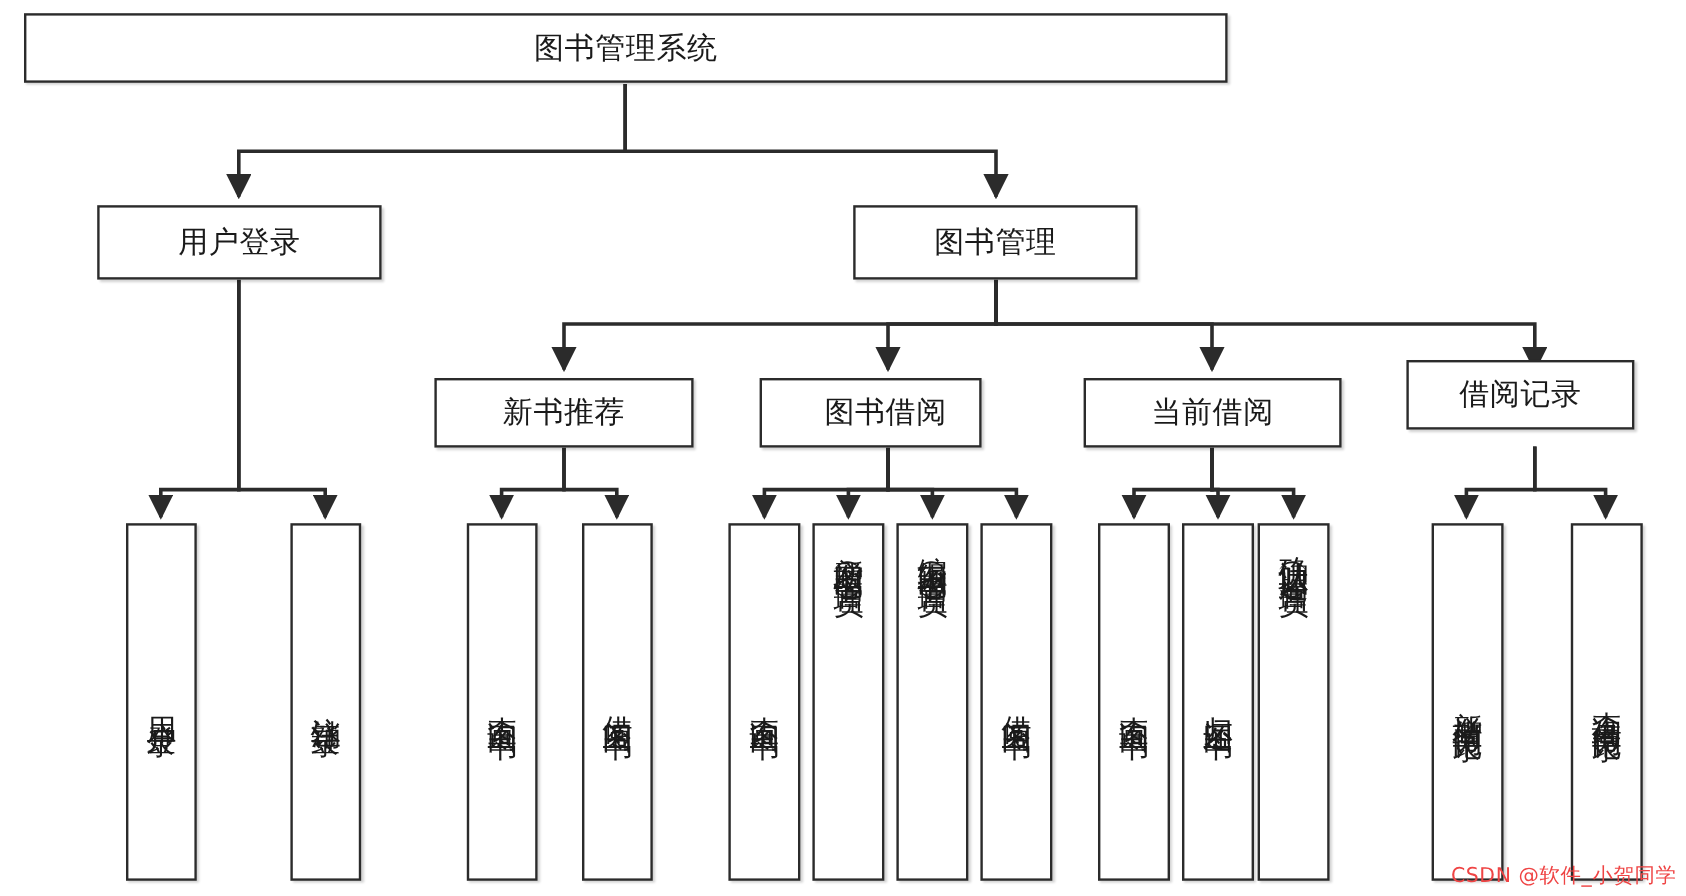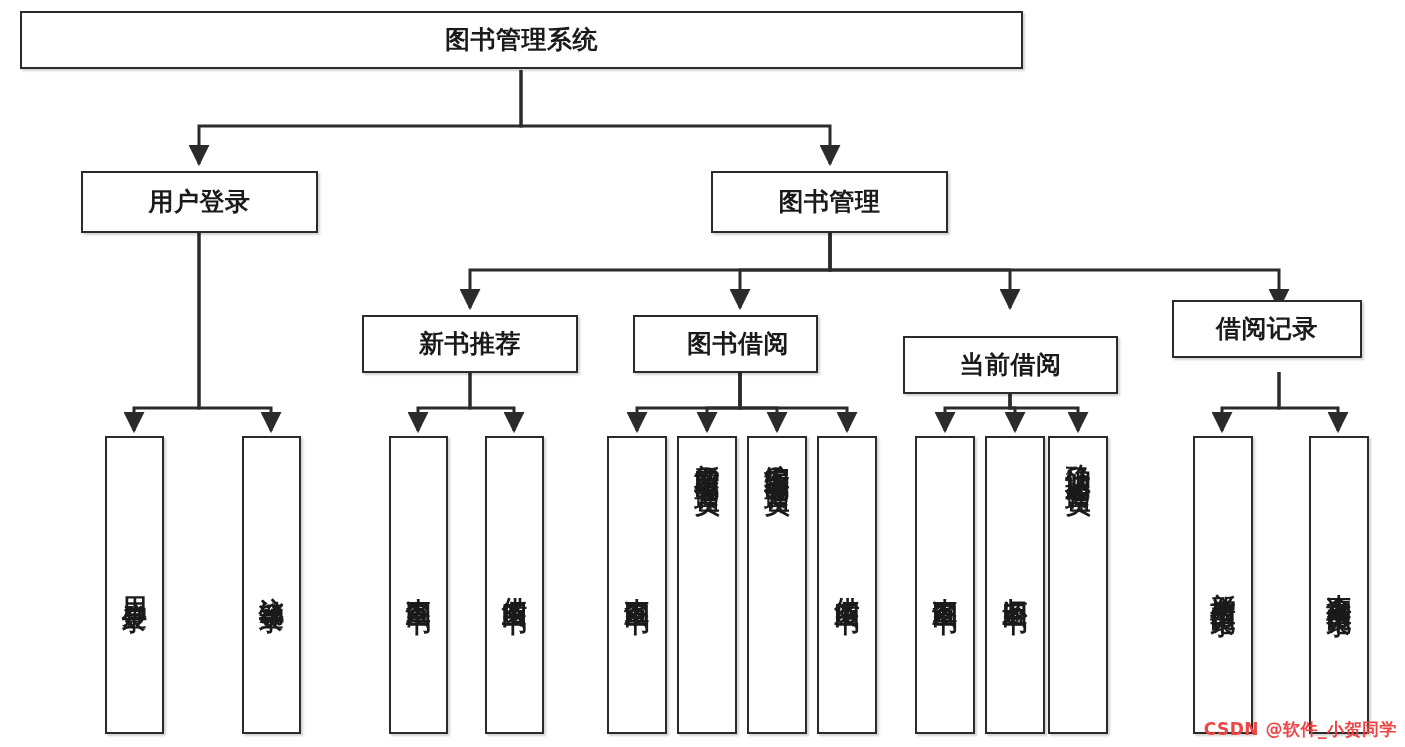--- a/index.html
+++ b/index.html
@@ -9,21 +9,20 @@
   }
   body {
     font-family: "DejaVu Sans", "Liberation Sans", sans-serif;
   }
   #canvas {
     position: relative;
     width: 1405px;
     height: 747px;
     background: #ffffff;
     overflow: hidden;
-    font-weight: bold;
   }
   svg#edges {
     position: absolute;
     left: 0;
     top: 0;
     width: 1405px;
     height: 747px;
   }
   .node {
     position: absolute;
@@ -127,21 +126,21 @@
   <div class="node horizontal" style="left:362px; top:315px; width:216px; height:58px;">
     <span class="label">新书推荐</span>
   </div>
 
   <div class="node horizontal" style="left:711px; top:171px; width:237px; height:62px;">
     <span class="label">图书管理</span>
   </div>
   <div class="node horizontal" style="left:633px; top:315px; width:185px; height:58px;padding-left:25px;">
     <span class="label">图书借阅</span>
   </div>
-  <div class="node horizontal" style="left:903px; top:315px; width:215px; height:58px;margin-top:21px;">
+  <div class="node horizontal" style="left:903px; top:315px; width:215px; height:58px;">
     <span class="label">当前借阅</span>
   </div>
   <div class="node horizontal" style="left:1172px; top:300px; width:190px; height:58px;">
     <span class="label">借阅记录</span>
   </div>
 
   <div class="node vertical centered" style="left:105px; top:436px; width:59px; height:298px;">
     <span class="label">用户登录</span>
   </div>
   <div class="node vertical centered" style="left:242px; top:436px; width:59px; height:298px;">

